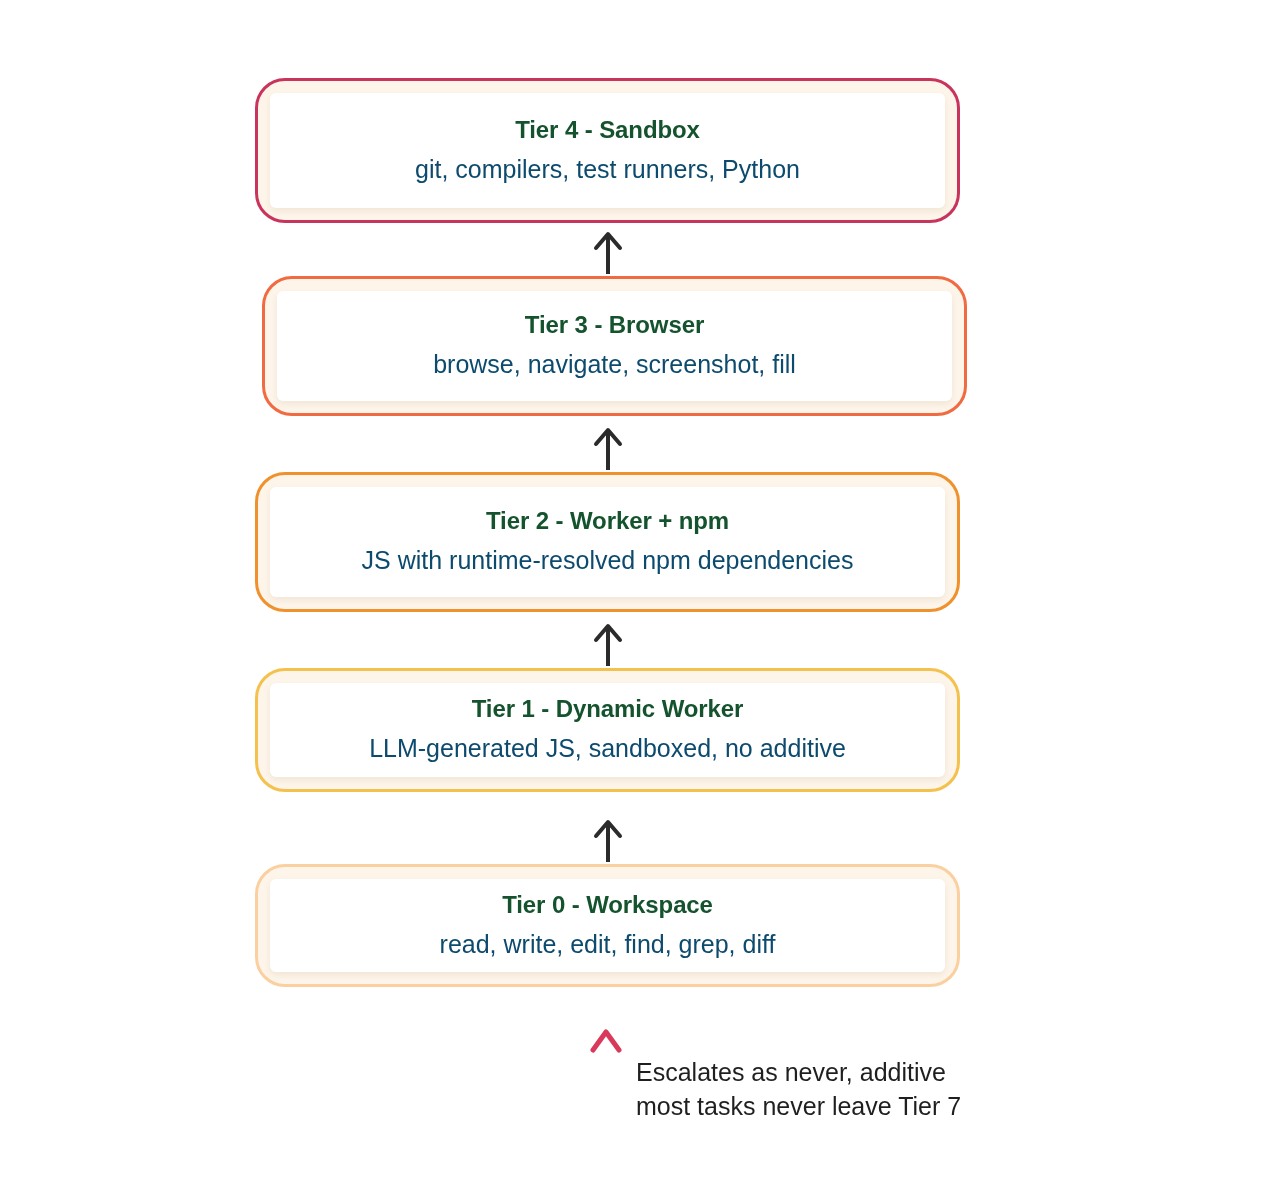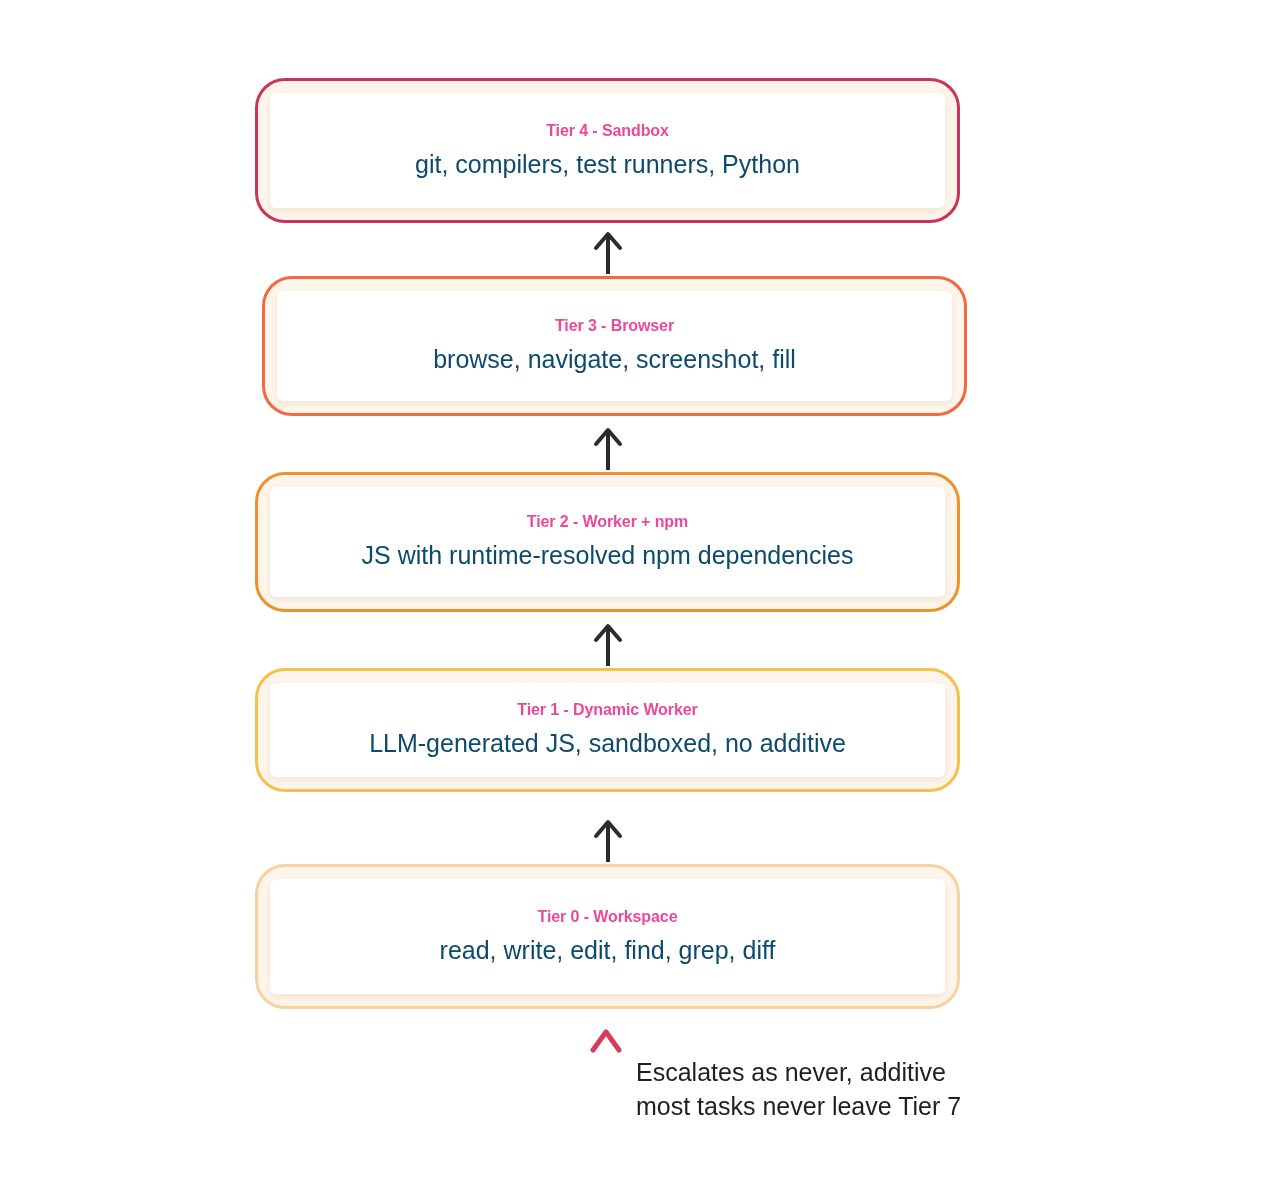--- a/index.html
+++ b/index.html
@@ -38,23 +38,23 @@
     box-sizing: border-box;
     background: #ffffff;
     border-radius: 6px;
     box-shadow: 0 3px 6px rgba(190, 160, 120, 0.18);
     display: flex;
     flex-direction: column;
     align-items: center;
     justify-content: center;
   }
   .tier-title {
-    font-size: 16px;
+    font-size: 24px;
     font-weight: bold;
-    color: #ec4899;
+    color: #14532d;
     letter-spacing: -0.1px;
     line-height: 1.2;
     margin-bottom: 9px;
     text-align: center;
   }
   .tier-subtitle {
     font-size: 25px;
     font-weight: normal;
     color: #0c4a6e;
     line-height: 1.25;
@@ -126,21 +126,21 @@
         <div class="tier-title">Tier 2 - Worker + npm</div>
         <div class="tier-subtitle">JS with runtime-resolved npm dependencies</div>
       </div>
     </div>
     <div class="tier-box" style="top: 668px; height: 124px; border-color: rgb(245, 193, 78);">
       <div class="tier-inner">
         <div class="tier-title">Tier 1 - Dynamic Worker</div>
         <div class="tier-subtitle">LLM-generated JS, sandboxed, no additive</div>
       </div>
     </div>
-    <div class="tier-box" style="top: 864px; height: 145px; border-color: rgb(251, 208, 160);">
+    <div class="tier-box" style="top: 864px; height: 123px; border-color: rgb(251, 208, 160);">
       <div class="tier-inner">
         <div class="tier-title">Tier 0 - Workspace</div>
         <div class="tier-subtitle">read, write, edit, find, grep, diff</div>
       </div>
     </div>
     <div class="footnote-arrow"><svg width="36" height="112" viewBox="0 0 36 112">
         <defs>
           <linearGradient id="escGrad" x1="0" y1="1" x2="0" y2="0">
             <stop offset="0%" stop-color="#f8ce86" stop-opacity="0.55"></stop>
             <stop offset="45%" stop-color="#ef8c3c"></stop>

